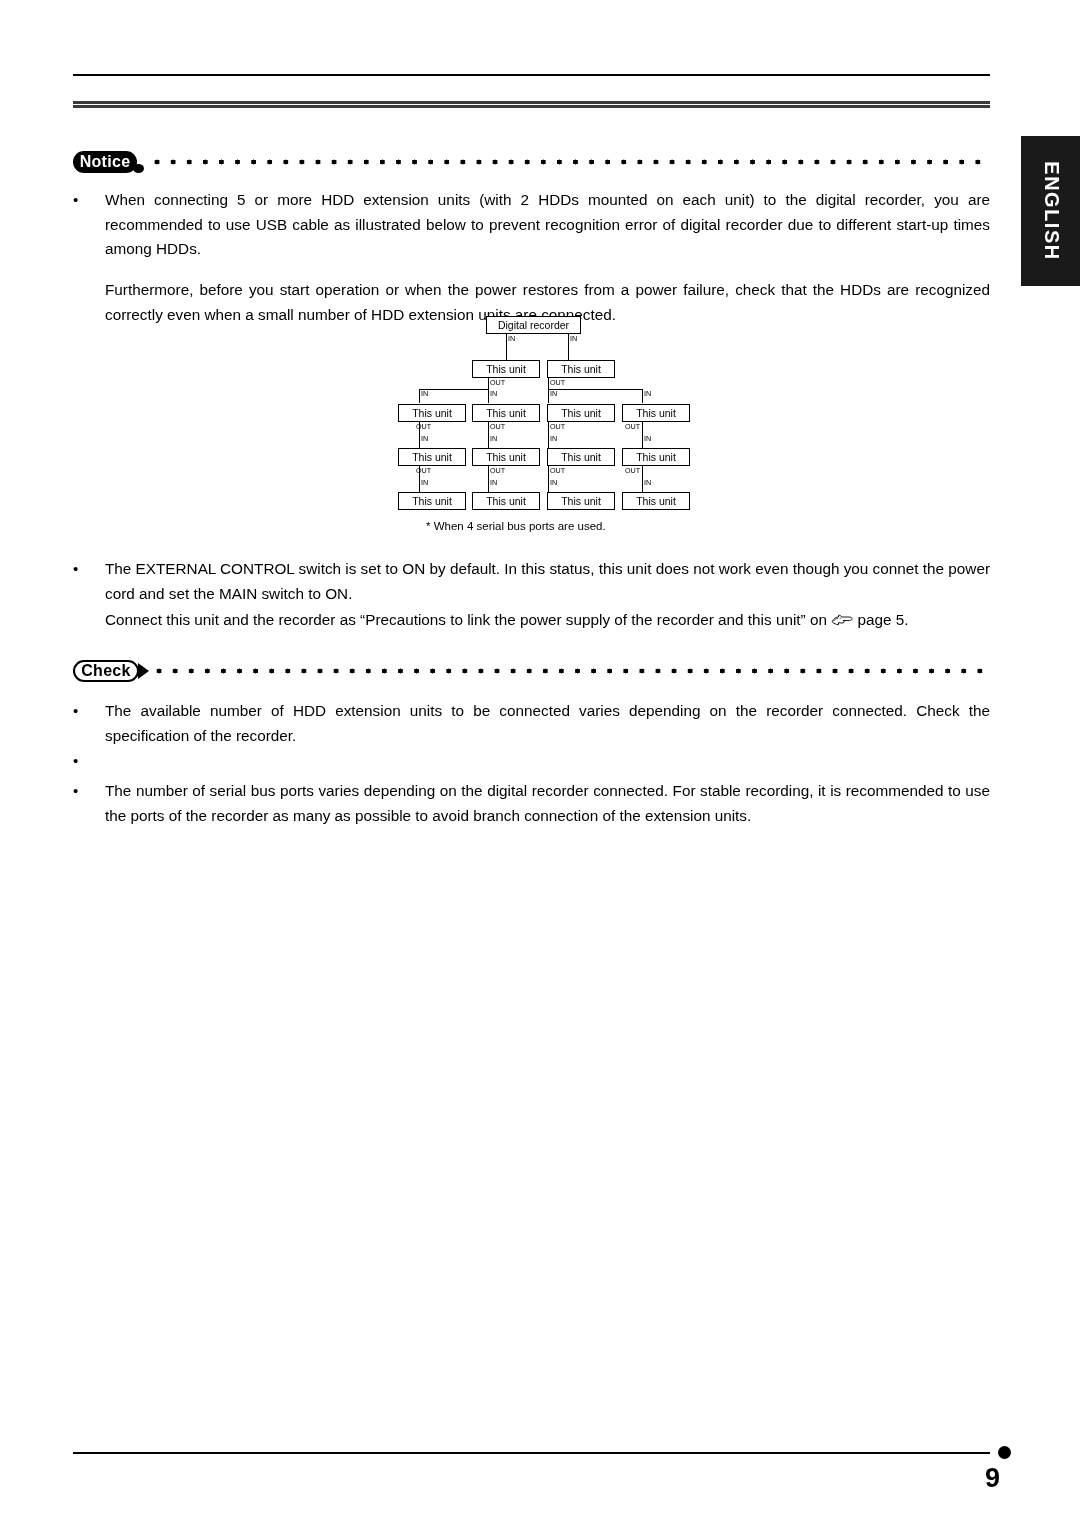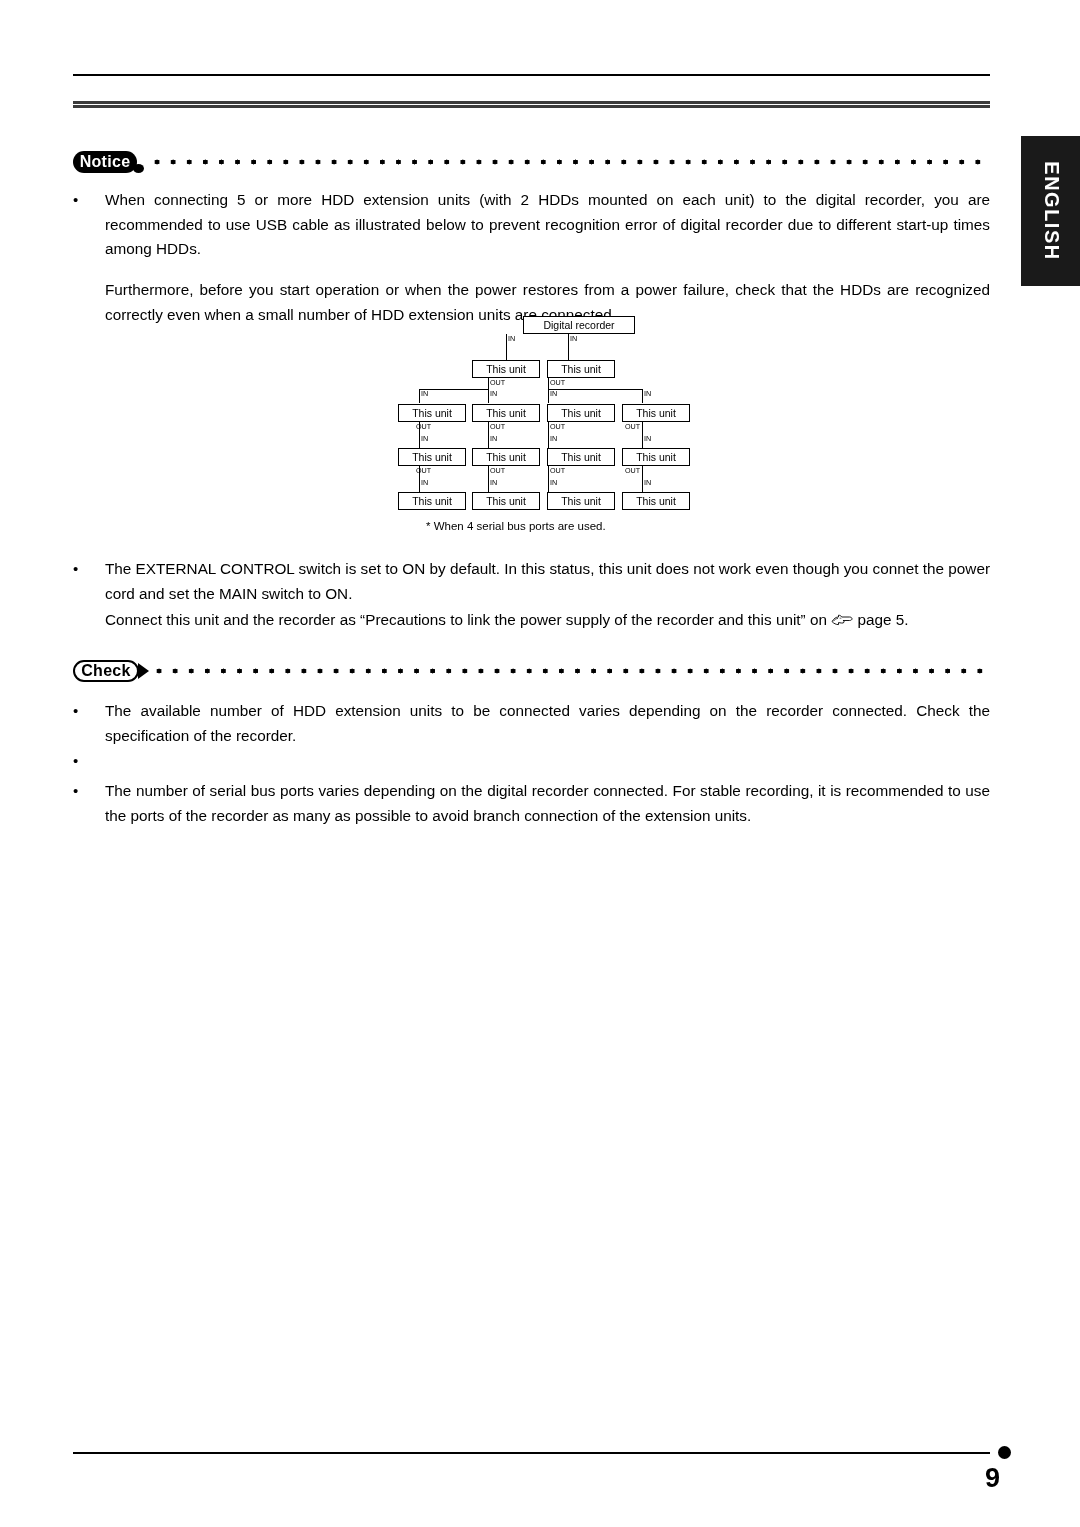--- a/index.html
+++ b/index.html
@@ -259,21 +259,21 @@
 
 <div class="bullet-row" style="left:73px; top:188px; width:917px;">
   <div class="bullet-mark">•</div>
   <div class="para">When connecting 5 or more HDD extension units (with 2 HDDs mounted on each unit) to the digital recorder, you are recommended to use USB cable as illustrated below to prevent recognition error of digital recorder due to different start-up times among HDDs.</div>
 </div>
 
 <div class="para indented" style="left:105px; top:262px; width:885px;margin-top:16px;">Furthermore, before you start operation or when the power restores from a power failure, check that the HDDs are recognized correctly even when a small number of HDD extension units are connected.</div>
 
 <div class="diagram">
 
-  <div class="node" style="left:96px; top:0px; width:112px; height:18px;margin-left:37px;">Digital recorder</div>
+  <div class="node" style="left:96px; top:0px; width:95px; height:18px;">Digital recorder</div>
 
   <div class="wire" style="left:116px; top:18px; width:1.3px; height:26px;"></div>
   <div class="wire" style="left:178px; top:18px; width:1.3px; height:26px;"></div>
   <div class="port" style="left:118px; top:19px;">IN</div>
   <div class="port" style="left:180px; top:19px;">IN</div>
 
   <div class="node" style="left:82px; top:44px; width:68px; height:18px;">This unit</div>
   <div class="node" style="left:157px; top:44px; width:68px; height:18px;">This unit</div>
   <div class="port" style="left:100px; top:63px;">OUT</div>
   <div class="port" style="left:160px; top:63px;">OUT</div>

